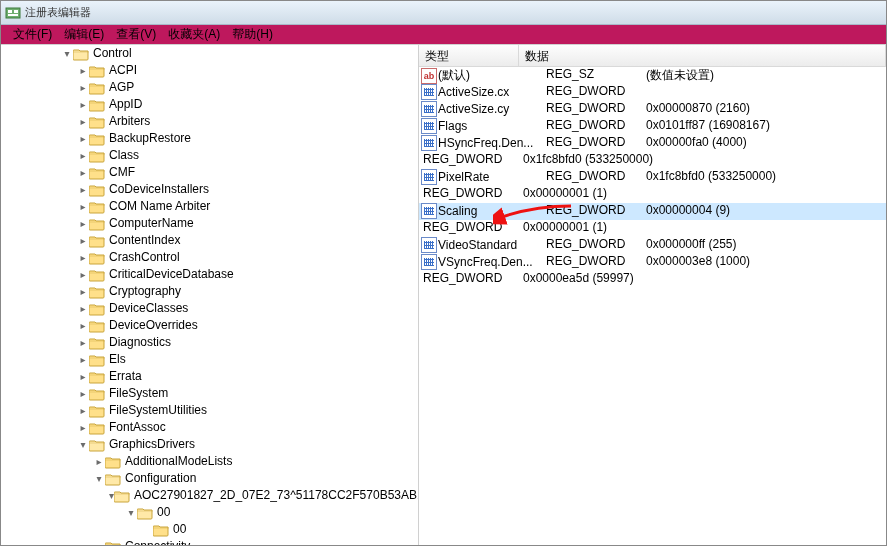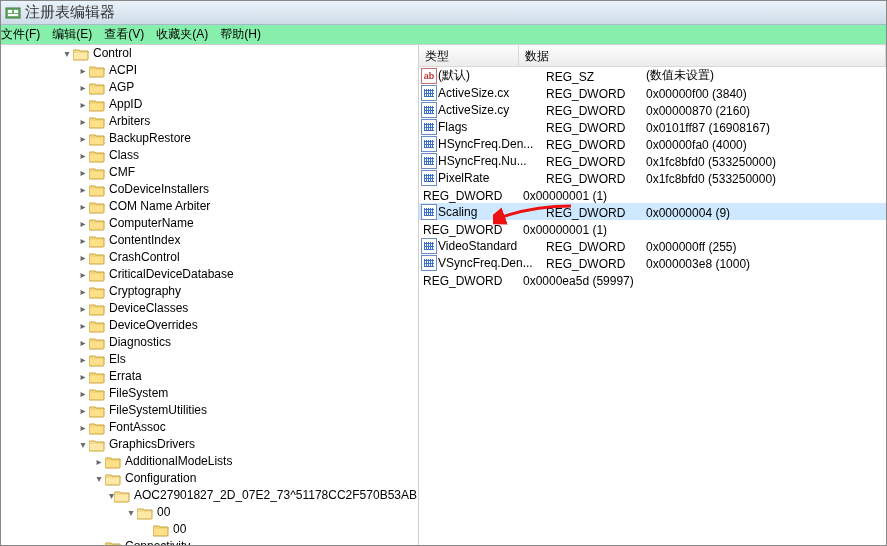--- a/index.html
+++ b/index.html
@@ -1,20 +1,20 @@
 <!DOCTYPE html>
 <html><head>
 <meta charset="utf-8">
 <style>
 *{box-sizing:border-box;margin:0;padding:0;font-family:"Microsoft YaHei","Segoe UI",Tahoma,sans-serif;font-size:12px;color:#000}
 body{width:887px;height:546px;background:#fff;overflow:hidden;position:relative;border:1px solid #888}
 .titlebar{height:24px;background:linear-gradient(#eaf3fb,#cfdce8);display:flex;align-items:center;padding:0 4px;border-bottom:1px solid #a9b8c8}
 .app-icon{width:16px;height:16px;margin-right:4px;display:inline-block}
-.titlebar span{font-size:15px;color:#333}
-.menubar{height:20px;background:#86efac;display:flex;align-items:center;padding:0 0;border-bottom:1px solid #d0d0d0}
+.titlebar span{font-size:11px;color:#333}
+.menubar{height:20px;background:#be185d;display:flex;align-items:center;padding:0 12px;border-bottom:1px solid #d0d0d0}
 .menubar div{margin-right:12px;cursor:default}
 .panes{display:flex;height:calc(100% - 44px)}
 .tree-pane{width:418px;border-right:1px solid #d0d0d0;overflow:hidden;position:relative;background:#fff}
 .tree-scroll{overflow-y:auto;height:100%}
 .tree-scroll::-webkit-scrollbar{width:15px}
 .tree-scroll::-webkit-scrollbar-track{background:#f0f0f0}
 .tree-scroll::-webkit-scrollbar-thumb{background:#c4c4c4;border:1px solid #a0a0a0}
 .tree-scroll::-webkit-scrollbar-button{background:#e8e8e8;height:15px;border:1px solid #a0a0a0}
 ul.tree{list-style:none;padding-left:0}
 ul.tree ul{list-style:none;padding-left:16px}
@@ -24,21 +24,21 @@
 .folder-icon{width:16px;height:14px;display:inline-block;margin-right:2px}
 .folder-icon svg{display:block}
 .node-label{padding:0 2px}
 .list-pane{flex:1;overflow:hidden;background:#fff;position:relative}
 .list-header{height:22px;display:flex;border-bottom:1px solid #d9d9d9}
 .list-header div{border-right:1px solid #d9d9d9;padding:3px 6px;background:linear-gradient(#fdfdfd,#ececec);font-size:12px}
 .col-name{width:123px}
 .col-type{width:100px}
 .col-data{flex:1}
 .rows{overflow:auto}
-.row{display:flex;height:17px;align-items:flex-end;white-space:nowrap}
+.row{display:flex;height:17px;align-items:flex-start;white-space:nowrap}
 .row.selected{background:#cde8ff}
 .row .c-name{width:123px;padding-left:2px;display:flex;align-items:center;overflow:hidden}
 .row .c-type{width:100px;padding-left:4px}
 .row .c-data{flex:1;padding-left:4px}
 .value-icon{width:16px;height:16px;margin-right:1px;display:inline-flex;align-items:center;justify-content:center;flex-shrink:0}
 .value-icon.sz{background:#fff;border:1px solid #c96b6b}
 .value-icon.sz::after{content:"ab";font-size:9px;color:#c03030;font-weight:bold}
 .value-icon.dw{background:#fff;border:1px solid #6b8bc9}
 .value-icon.dw::after{content:"";display:block;width:10px;height:8px;background:repeating-linear-gradient(90deg,#3a6fc8 0 1px,transparent 1px 2px),repeating-linear-gradient(0deg,#3a6fc8 0 1px,transparent 1px 3px)}
 .arrow{position:absolute;left:499px;top:167px;pointer-events:none}
@@ -398,21 +398,20 @@
           </div>
           <div class="c-type">REG_SZ</div>
           <div class="c-data">(数值未设置)</div>
         </div>
         <div class="row">
           <div class="c-name">
             <span class="value-icon dw"></span>
             <span>ActiveSize.cx</span>
           </div>
           <div class="c-type">REG_DWORD</div>
-          <div class="c-data">0x00000f00 (3840)</div>
         </div>
         <div class="row">
           <div class="c-name">
             <span class="value-icon dw"></span>
             <span>ActiveSize.cy</span>
           </div>
           <div class="c-type">REG_DWORD</div>
           <div class="c-data">0x00000870 (2160)</div>
         </div>
         <div class="row">
@@ -425,24 +424,20 @@
         </div>
         <div class="row">
           <div class="c-name">
             <span class="value-icon dw"></span>
             <span>HSyncFreq.Den...</span>
           </div>
           <div class="c-type">REG_DWORD</div>
           <div class="c-data">0x00000fa0 (4000)</div>
         </div>
         <div class="row">
-          <div class="c-name">
-            <span class="value-icon dw"></span>
-            <span>HSyncFreq.Nu...</span>
-          </div>
           <div class="c-type">REG_DWORD</div>
           <div class="c-data">0x1fc8bfd0 (533250000)</div>
         </div>
         <div class="row">
           <div class="c-name">
             <span class="value-icon dw"></span>
             <span>PixelRate</span>
           </div>
           <div class="c-type">REG_DWORD</div>
           <div class="c-data">0x1fc8bfd0 (533250000)</div>

